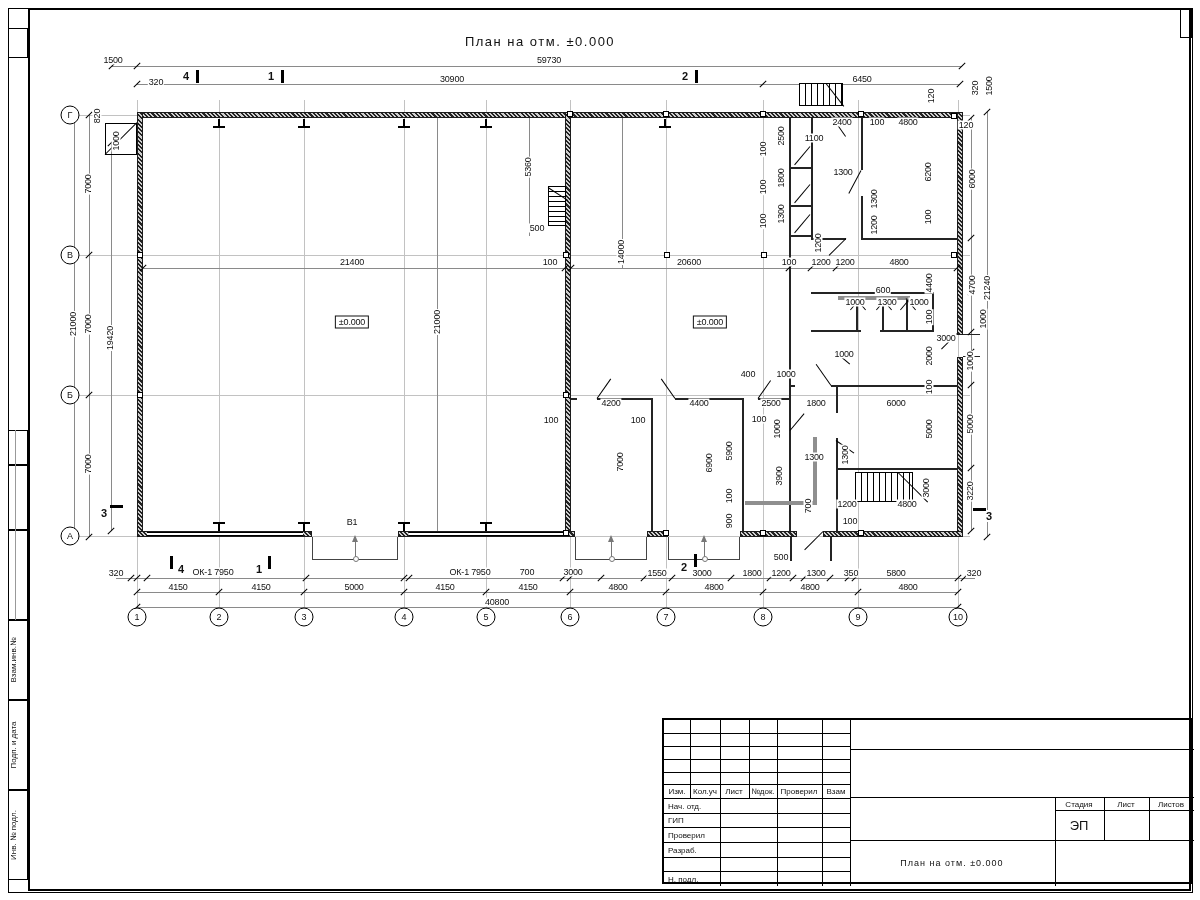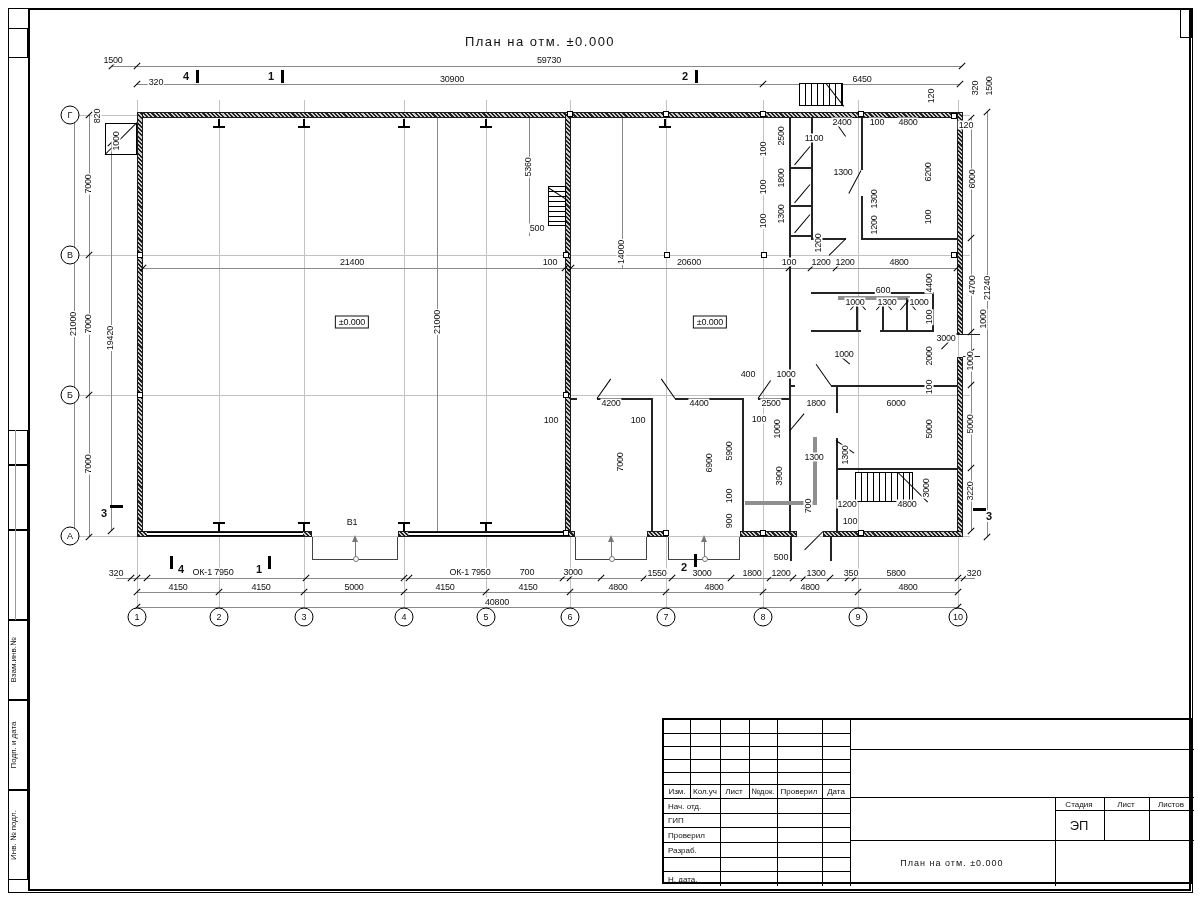--- a/index.html
+++ b/index.html
@@ -449,24 +449,24 @@
       <div class="tb-line" style="left: 186px; top: 120px; width: 344px; height: 1px;"></div>
       <div class="tb-line" style="left: 391px; top: 77px; width: 1px; height: 89px;"></div>
       <div class="tb-line" style="left: 440px; top: 77px; width: 1px; height: 43px;"></div>
       <div class="tb-line" style="left: 485px; top: 77px; width: 1px; height: 43px;"></div>
       <div class="tb-line" style="left: 391px; top: 90px; width: 139px; height: 1px;"></div>
       <div class="tb-txt" style="left: 13px; top: 71px;">Изм.</div>
       <div class="tb-txt" style="left: 41px; top: 71px;">Кол.уч</div>
       <div class="tb-txt" style="left: 70px; top: 71px;">Лист</div>
       <div class="tb-txt" style="left: 99px; top: 71px;">№док.</div>
       <div class="tb-txt" style="left: 135px; top: 71px;">Проверил</div>
-      <div class="tb-txt" style="left: 172px; top: 71px;">Дата</div>
+      <div class="tb-txt" style="left: 172px; top: 71px;">Взам</div>
       <div class="tb-txt lft" style="left: 4px; top: 85.5px;">Нач. отд.</div>
       <div class="tb-txt lft" style="left: 4px; top: 100px;">ГИП</div>
       <div class="tb-txt lft" style="left: 4px; top: 114.5px;">Проверил</div>
       <div class="tb-txt lft" style="left: 4px; top: 129.5px;">Разраб.</div>
       <div class="tb-txt lft" style="left: 4px; top: 144px;"></div>
-      <div class="tb-txt lft" style="left: 4px; top: 158.5px;">Н. дата.</div>
+      <div class="tb-txt lft" style="left: 4px; top: 158.5px;">Н. подл.</div>
       <div class="tb-txt" style="left: 415px; top: 83.5px;">Стадия</div>
       <div class="tb-txt" style="left: 462px; top: 83.5px;">Лист</div>
       <div class="tb-txt" style="left: 507px; top: 83.5px;">Листов</div>
     </div>
 </div>
 
 </body></html>

